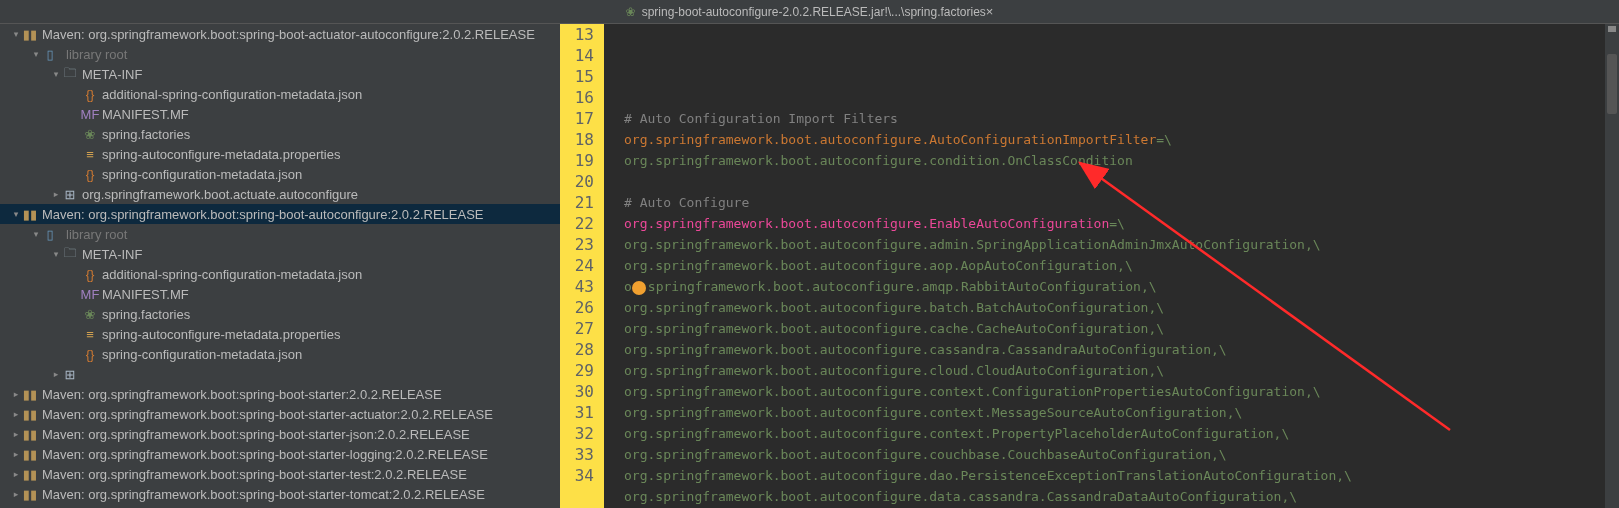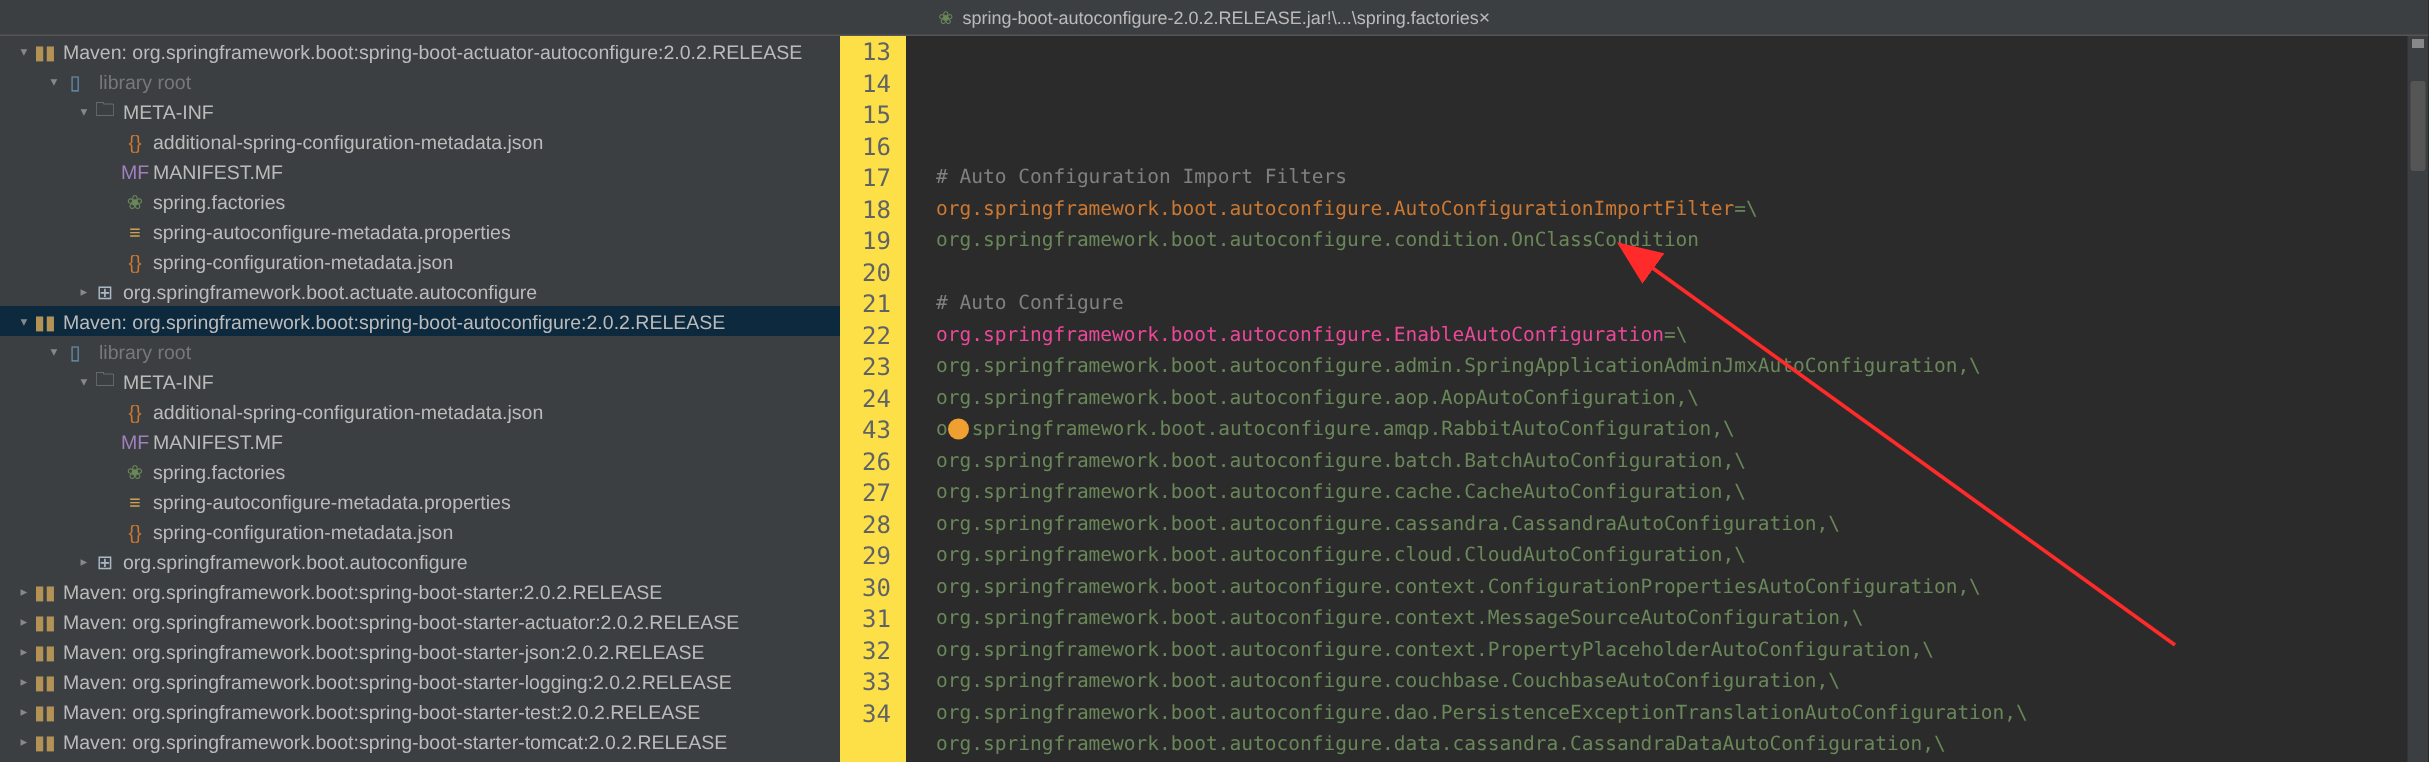--- a/index.html
+++ b/index.html
@@ -237,21 +237,20 @@
         <span class="label">spring-autoconfigure-metadata.properties</span>
       </div>
       <div class="tree-row indent-3">
         <span class="arrow"></span>
         <span class="icon ico-json">{}</span>
         <span class="label">spring-configuration-metadata.json</span>
       </div>
       <div class="tree-row indent-2">
         <span class="arrow">▸</span>
         <span class="icon ico-pkg">⊞</span>
-        <span class="label">org.springframework.boot.autoconfigure</span>
       </div>
       <div class="tree-row indent-0">
         <span class="arrow">▸</span>
         <span class="icon ico-lib">▮▮</span>
         <span class="label">Maven: org.springframework.boot:spring-boot-starter:2.0.2.RELEASE</span>
       </div>
       <div class="tree-row indent-0">
         <span class="arrow">▸</span>
         <span class="icon ico-lib">▮▮</span>
         <span class="label">Maven: org.springframework.boot:spring-boot-starter-actuator:2.0.2.RELEASE</span>

